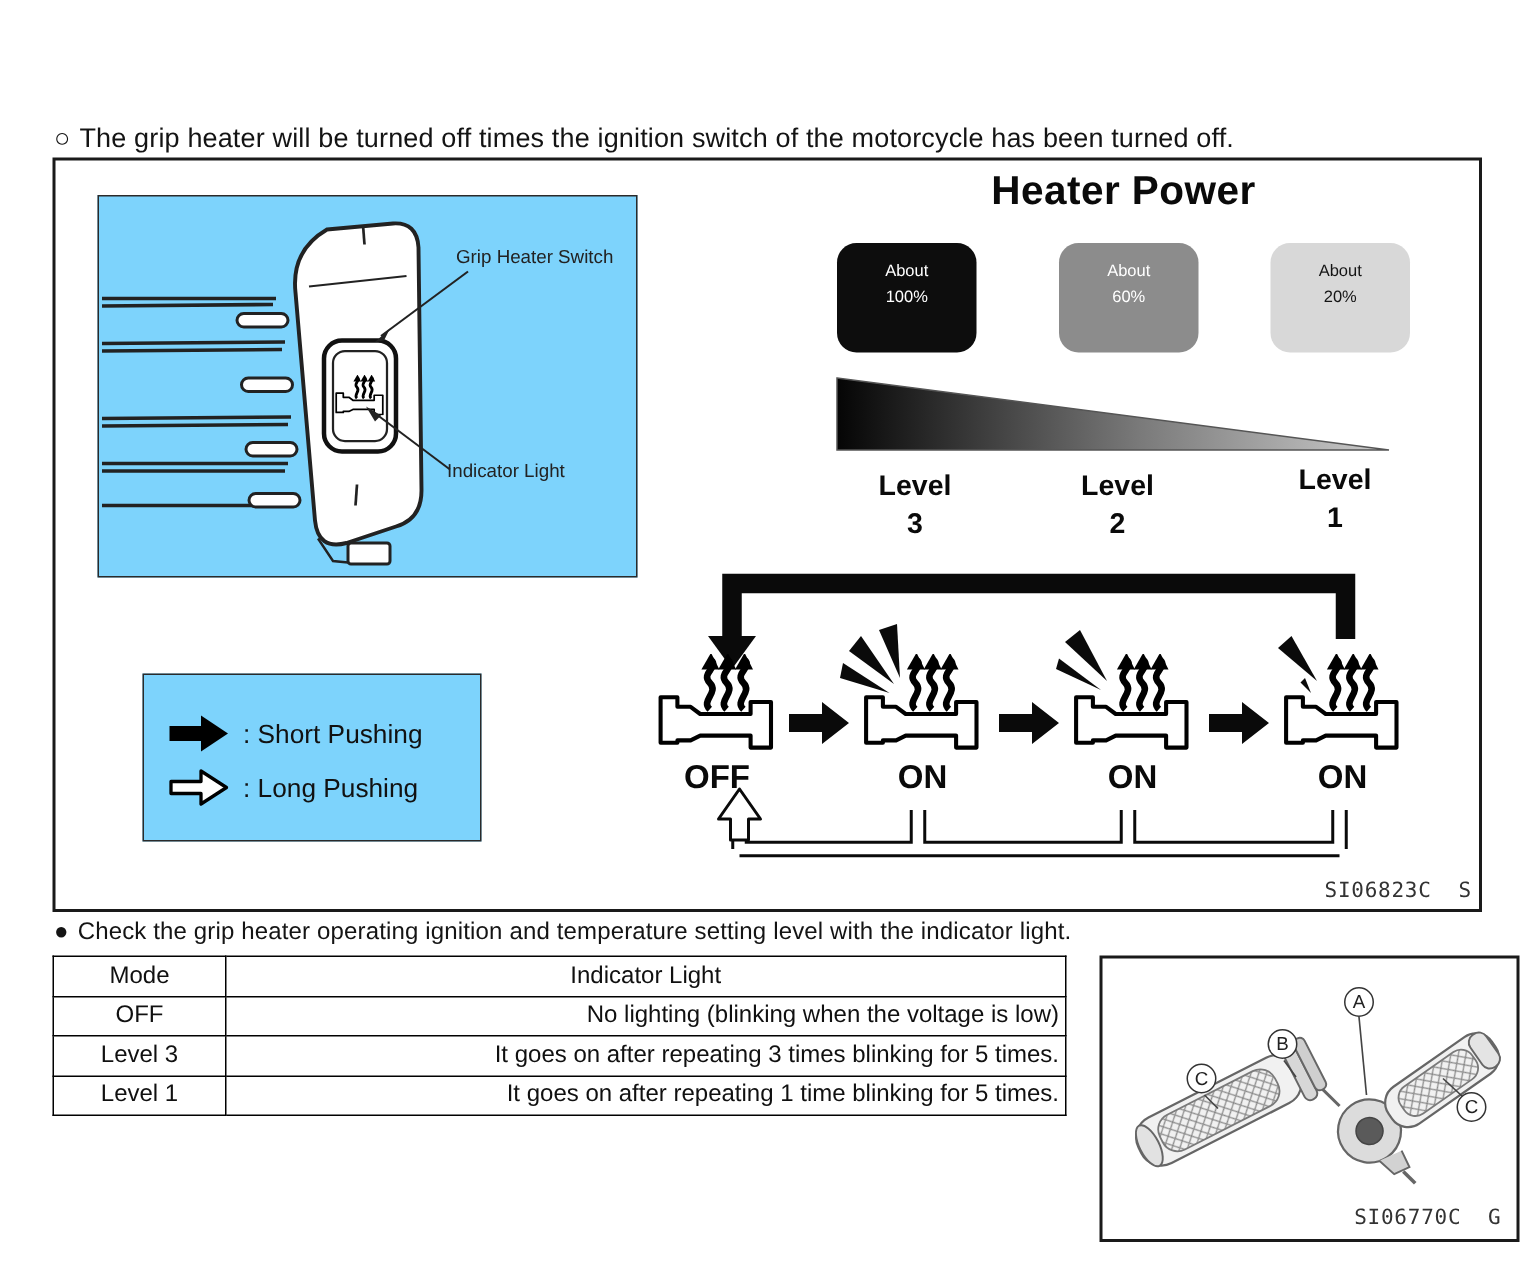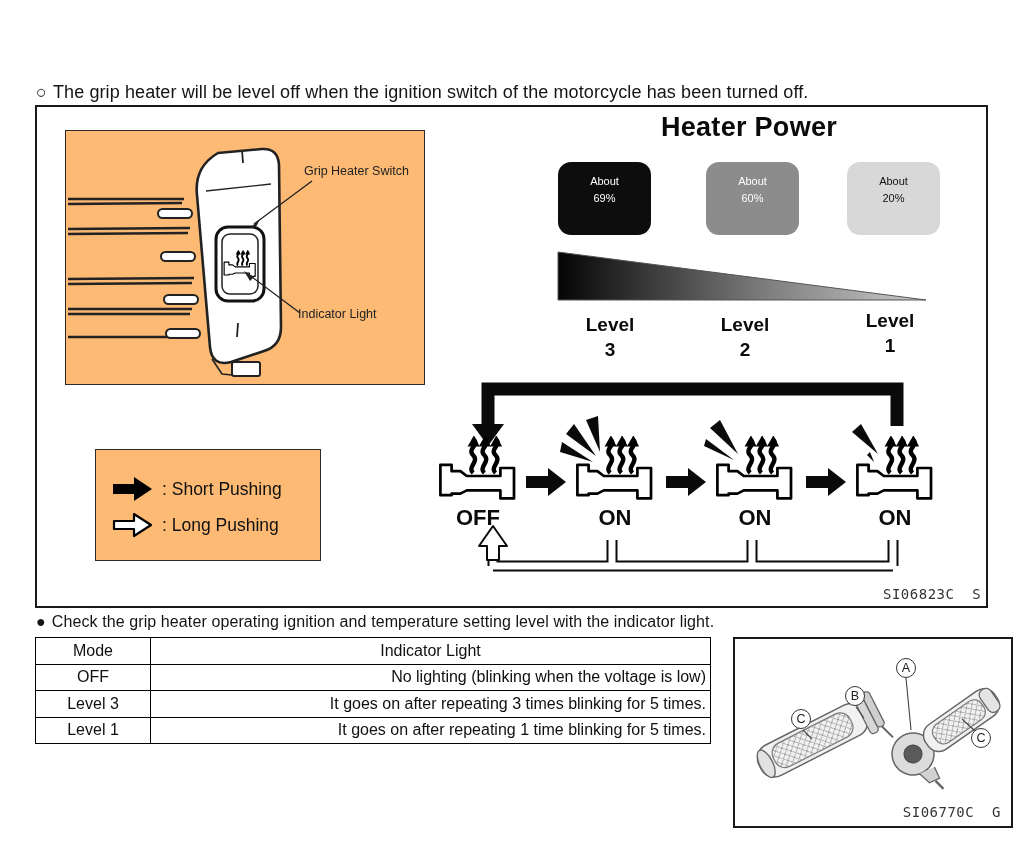--- a/index.html
+++ b/index.html
@@ -8,21 +8,21 @@
 
   .abs { position:absolute; }
 
   
   .note { font-size:18px; color:#141414; white-space:nowrap; letter-spacing:0.1px; }
   .note .bullet { display:inline-block; margin-right:6px; }
   #check-note { font-size:16px; }
 
   
   .frame { border:2px solid #1a1a1a; background:#fff; }
-  .subframe { border:1.5px solid #2a2a2a; background:#fdba74; }
+  .subframe { border:1.5px solid #2a2a2a; background:#7dd3fc; }
 
   
   .fig-label { position:absolute; font-size:12.5px; color:#222; white-space:nowrap; }
 
   
   #heater-title { width:382px; text-align:center; font-size:27px; font-weight:bold; color:#0a0a0a; letter-spacing:0.3px; }
 
   
   .power-box { width:93px; height:73px; border-radius:13px; text-align:center;
                font-size:11px; line-height:1.55; padding-top:11px; }
@@ -79,21 +79,21 @@
       </pattern>
       <linearGradient id="fade" x1="0" y1="0" x2="1" y2="0">
         <stop offset="0" stop-color="#050505"></stop>
         <stop offset="0.55" stop-color="#7a7a7a"></stop>
         <stop offset="1" stop-color="#cccccc"></stop>
       </linearGradient>
     </defs>
   </svg>
 
   <div class="abs note" style="left:36px; top:82px;">
-    <span class="bullet">○</span><span>The grip heater will be level off when the ignition switch of the motorcycle has been turned off.</span>
+    <span class="bullet">○</span><span>The grip heater will be turned off times the ignition switch of the motorcycle has been turned off.</span>
   </div>
 
   <div class="abs frame" style="left:35px; top:105px; width:953px; height:503px;"></div>
 
   <div class="abs subframe" style="left:65px; top:130px; width:360px; height:255px;">
     <svg width="357" height="252" viewBox="0 0 357 252">
 
       <g stroke="#222" stroke-width="2.4">
         <line x1="2" y1="68" x2="118" y2="68"></line>
           <line x1="2" y1="73" x2="116" y2="72"></line>
@@ -150,21 +150,21 @@
     <div class="legend-row">
       <svg width="42" height="26" viewBox="0 0 42 26">
         <polygon points="2,9 22,9 22,2 39,13 22,24 22,17 2,17" fill="#fff" stroke="#000" stroke-width="2.2" stroke-linejoin="round"></polygon>
       </svg>
       <span class="legend-text">: Long Pushing</span>
     </div>
   </div>
 
   <div class="abs power-box" style="left: 558px; top: 162px; background: rgb(13, 13, 13); color: rgb(255, 255, 255);">
     <div>About</div>
-    <div>69%</div>
+    <div>100%</div>
   </div>
   <div class="abs power-box" style="left: 706px; top: 162px; background: rgb(140, 140, 140); color: rgb(255, 255, 255);">
     <div>About</div>
     <div>60%</div>
   </div>
   <div class="abs power-box" style="left: 847px; top: 162px; background: rgb(216, 216, 216); color: rgb(20, 20, 20);">
     <div>About</div>
     <div>20%</div>
   </div>
 

